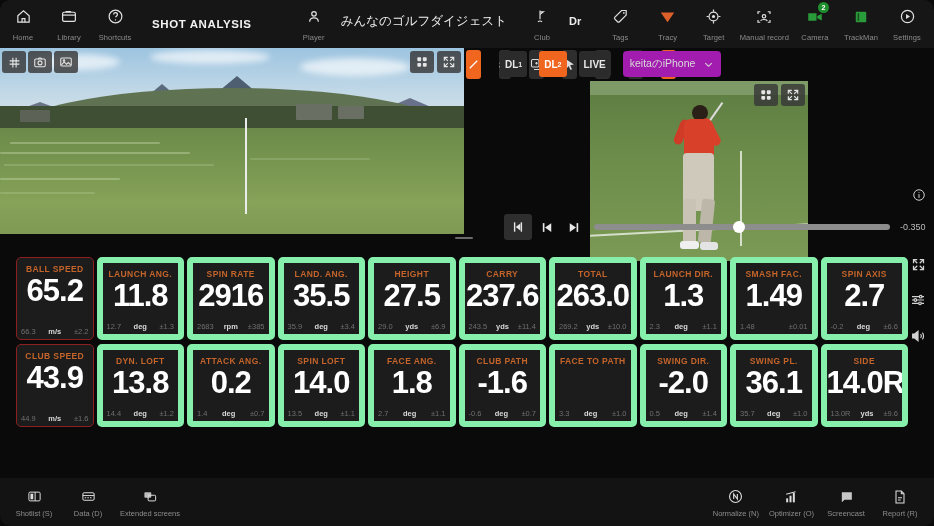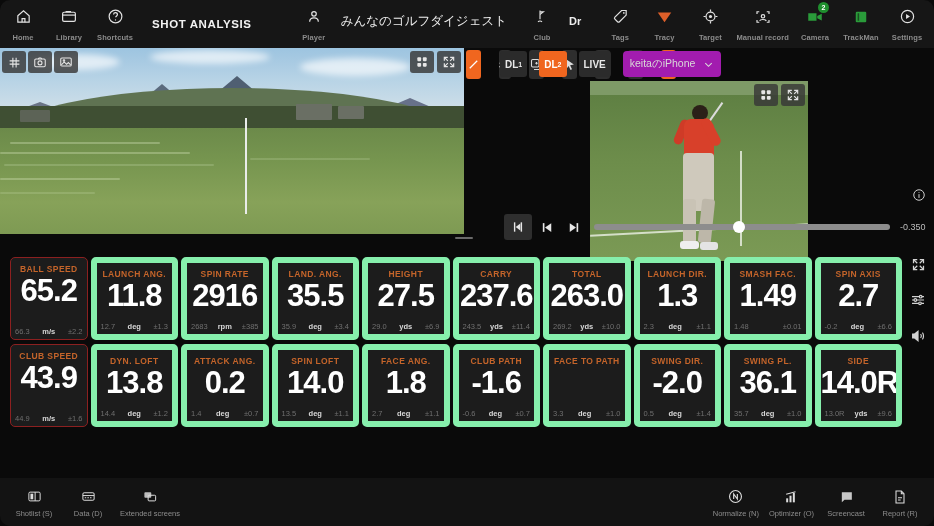--- a/index.html
+++ b/index.html
@@ -24,21 +24,20 @@
   .tb-group { display: flex; align-items: center; }
   .tb-item {
     display: flex; flex-direction: column; align-items: center; justify-content: center;
     min-width: 46px; height: 44px; cursor: pointer; position: relative;
     padding: 0 3px;
   }
   .tb-item .ic { height: 21px; display: flex; align-items: center; justify-content: center; color: #e2e2e2; }
   .tb-item .lb {
     font-size: 7.5px; color: #8c8c8c; margin-top: 6px; white-space: nowrap;
     letter-spacing: .1px;
-    font-weight: bold;
   }
   .tb-title {
     font-size: 11.5px; font-weight: bold; color: #f2f2f2;
     letter-spacing: .6px; margin-left: 14px;
   }
   .tb-center {
     position: absolute; left: 0; right: 0; top: 0; height: 48px;
     display: flex; align-items: center; justify-content: center; gap: 2px;
     pointer-events: none;
   }
@@ -216,21 +215,21 @@
   }
   .tstamp { font-size: 9px; color: #bdbdbd; min-width: 34px; }
   .vgrab {
     position: absolute; left: 452px; top: 186px; width: 24px; height: 7px;
     display: flex; align-items: center; justify-content: center; cursor: ns-resize; z-index: 8;
   }
   .vgrab i { width: 18px; height: 2px; background: #6a6a6a; border-radius: 1px; display:block; }
 
   
   .metrics {
-    position: absolute; left: 6px; top: 253px; width: 900px; height: 192px;
+    position: absolute; left: 12px; top: 253px; width: 900px; height: 192px;
     padding: 4px 4px 0 4px;
   }
   .mrow { display: flex; gap: 3px; margin-bottom: 4px; }
   .cell {
     flex: 1; height: 83px; background: #1c1c1c; border: 6px solid #86efac;
     border-radius: 5px; position: relative; overflow: hidden;
   }
   .cell.hl { border: 1.4px solid #8c2020; }
   .c-label {
     text-align: center; font-size: 8.5px; font-weight: bold; color: #c4642a;

